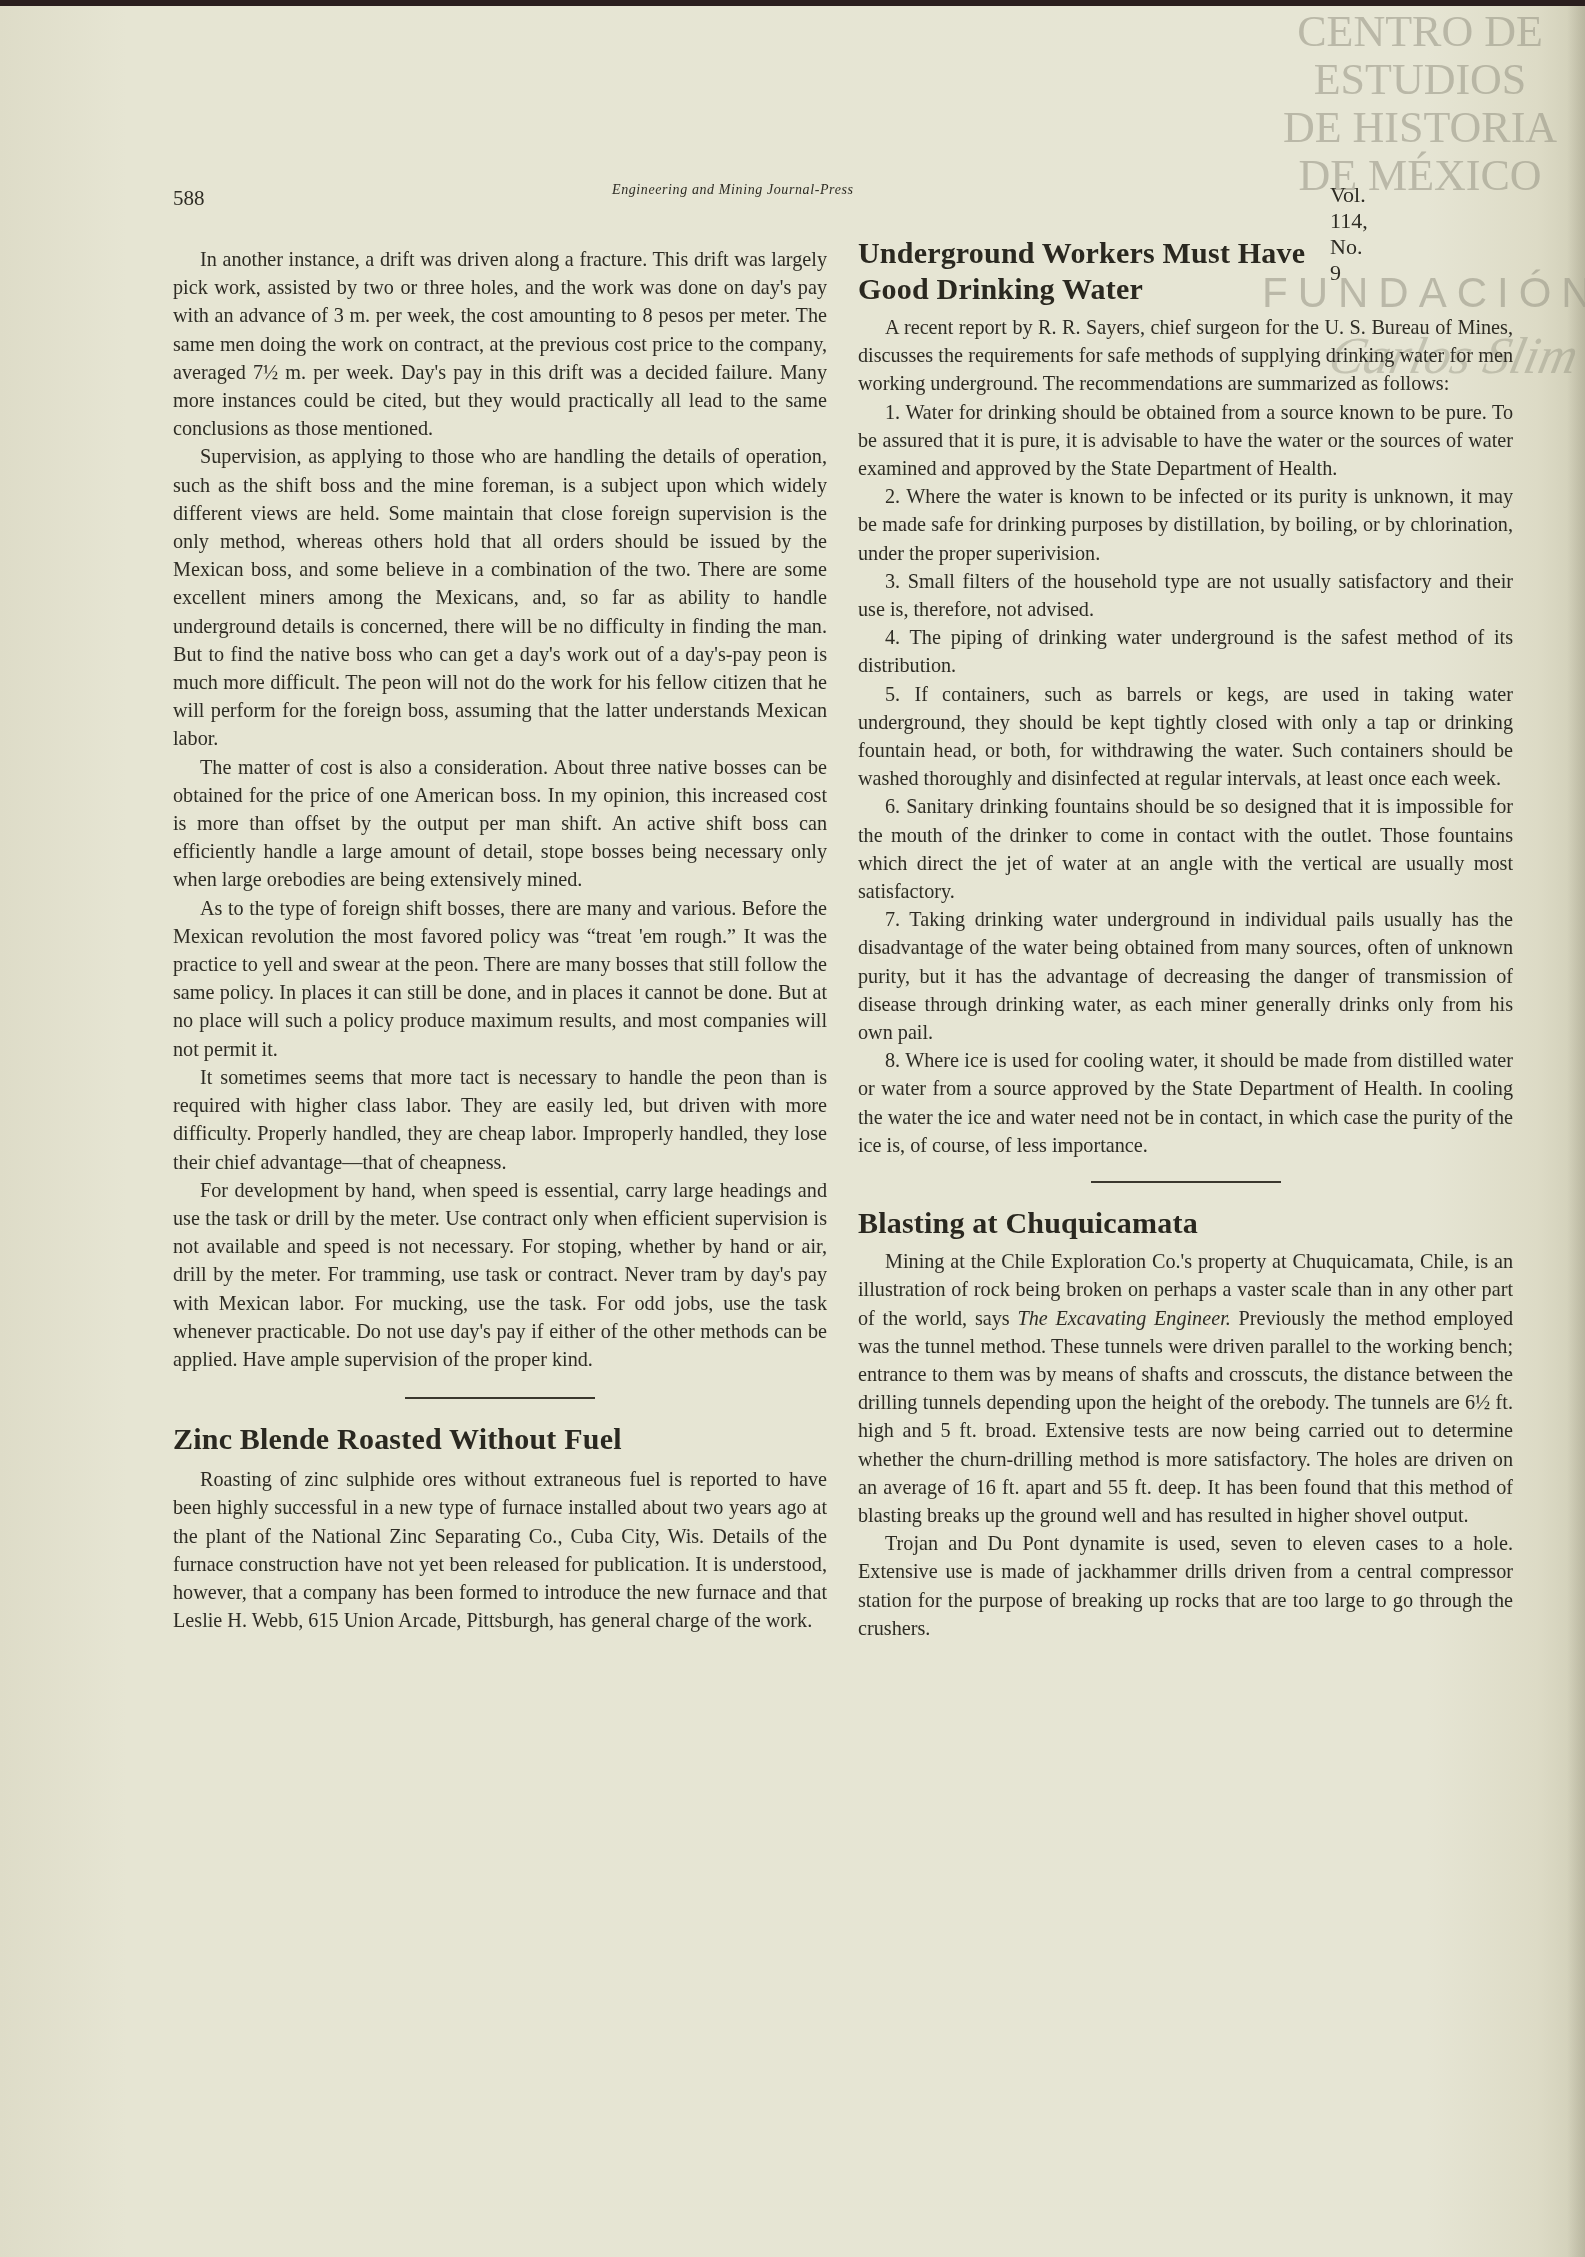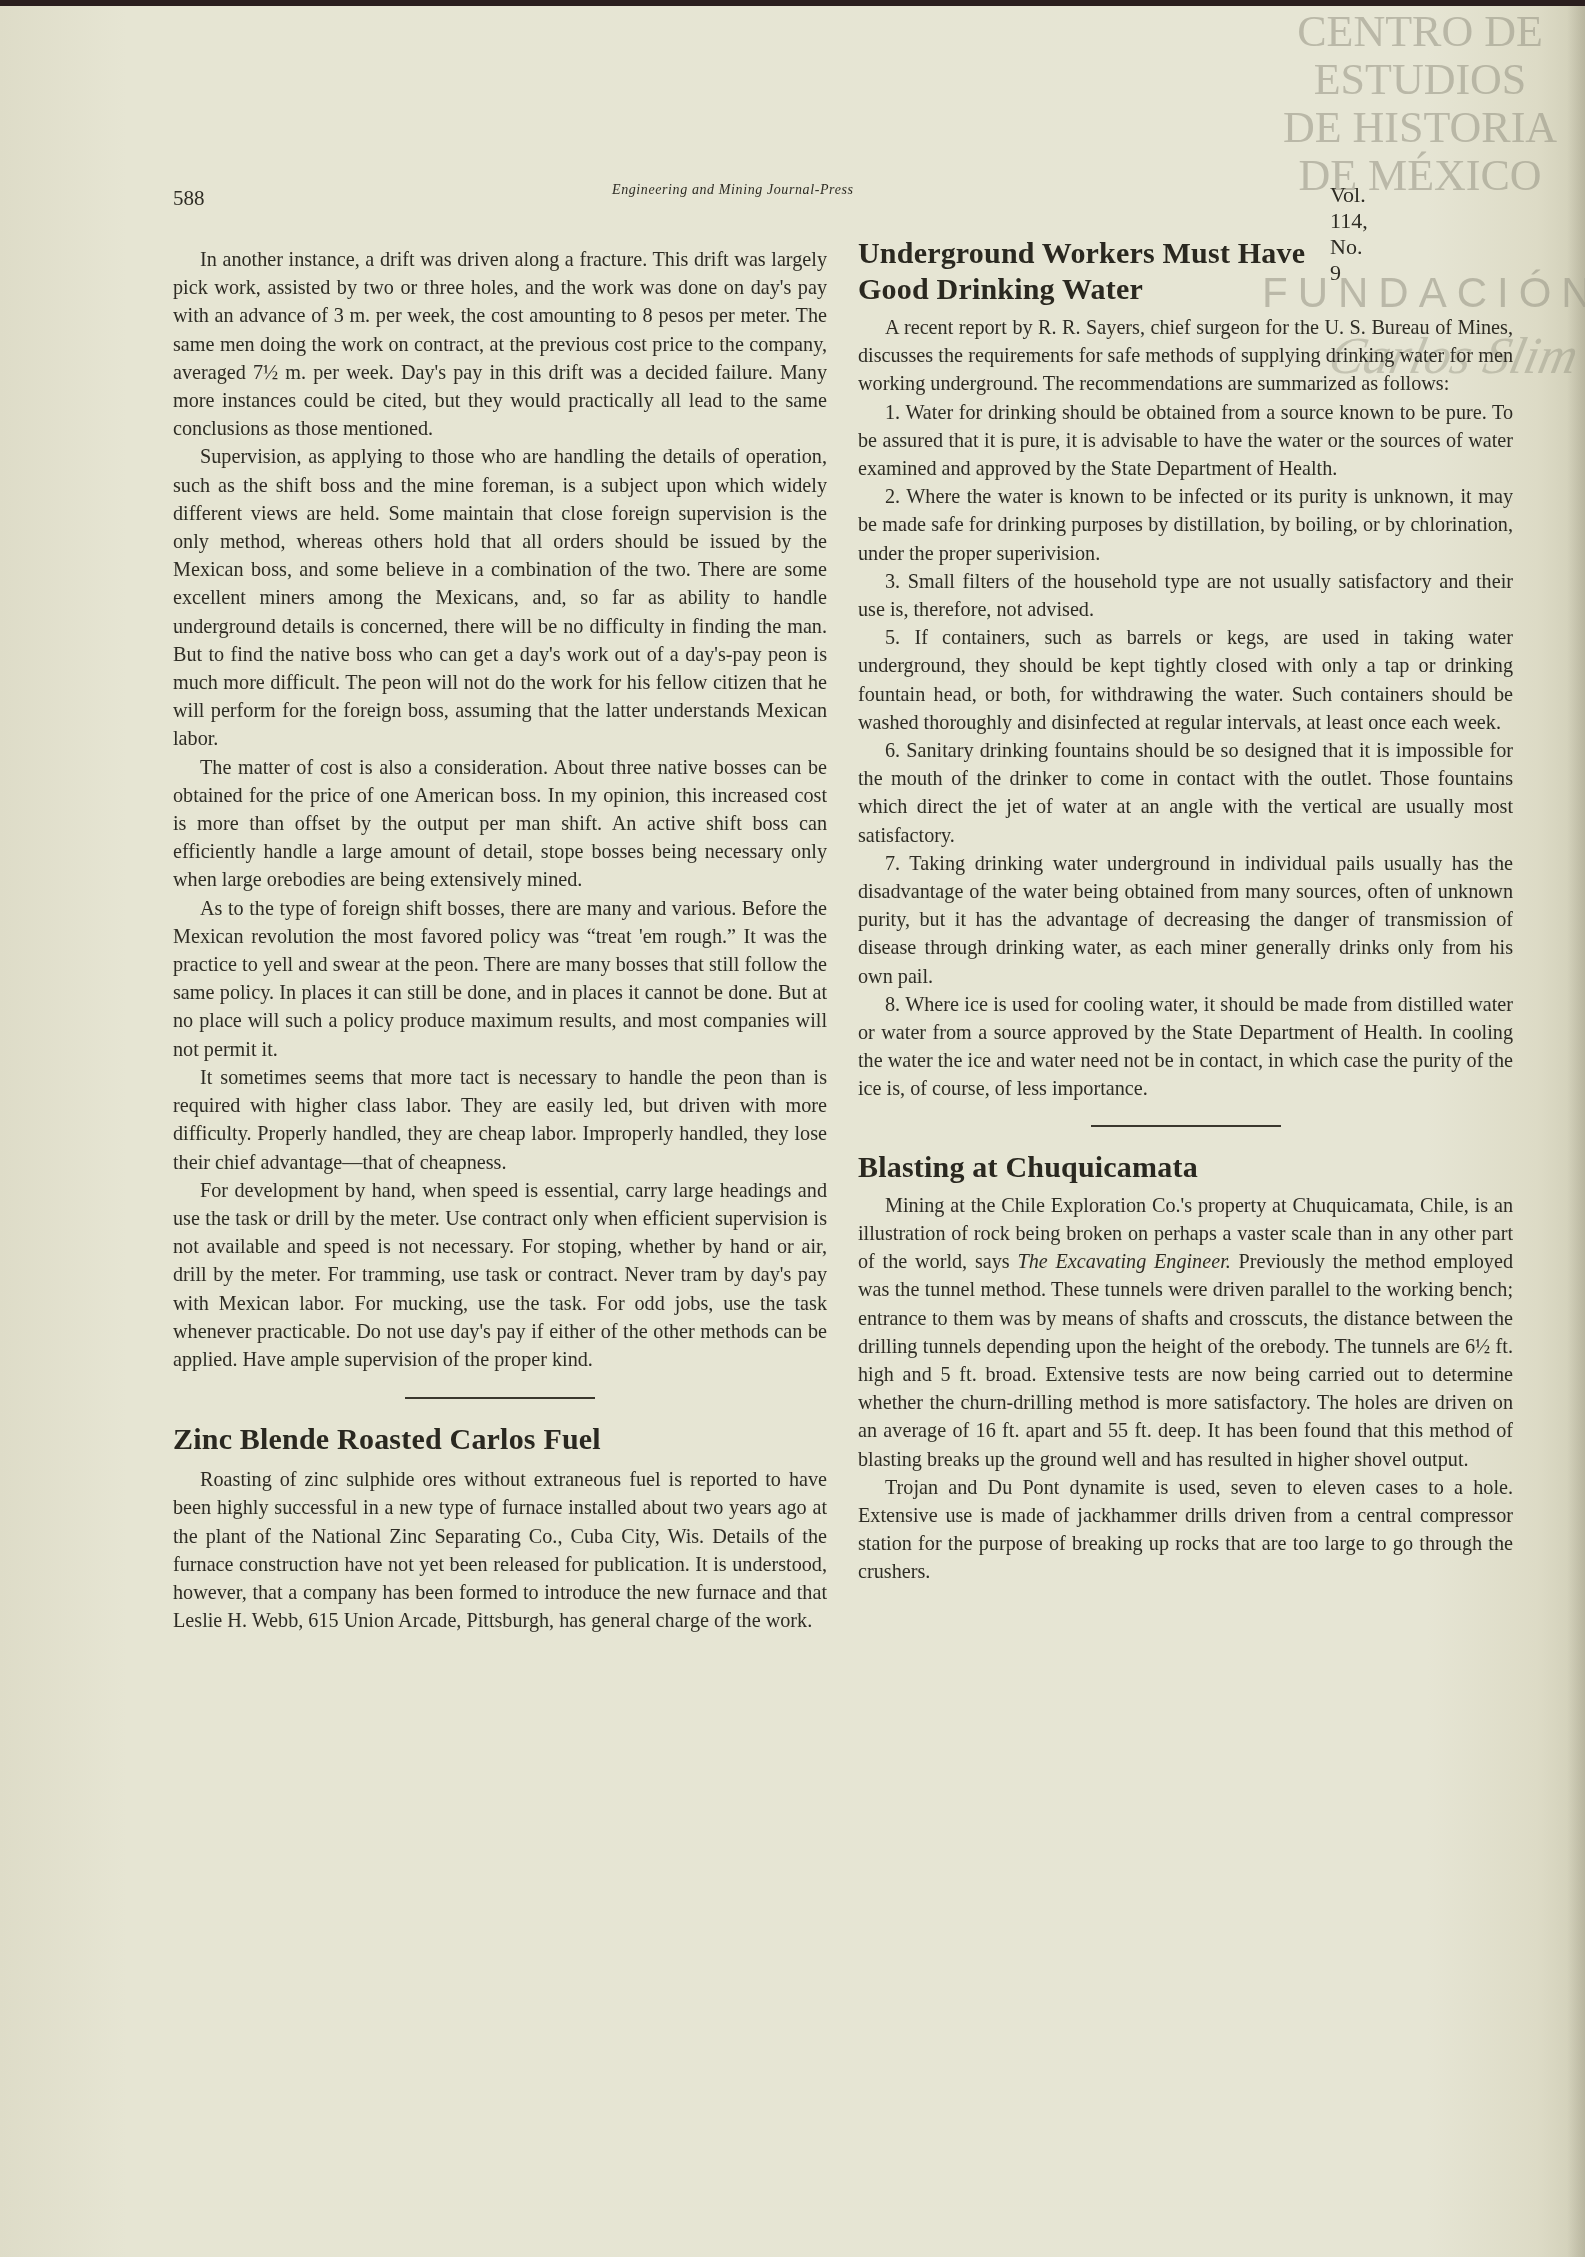--- a/index.html
+++ b/index.html
@@ -63,33 +63,34 @@
 <div class="col col-left">
   <p>In another instance, a drift was driven along a fracture. This drift was largely pick work, assisted by two or three holes, and the work was done on day's pay with an advance of 3 m. per week, the cost amounting to 8 pesos per meter. The same men doing the work on contract, at the previous cost price to the company, averaged 7½ m. per week. Day's pay in this drift was a decided failure. Many more instances could be cited, but they would practically all lead to the same conclusions as those mentioned.</p>
   <p>Supervision, as applying to those who are handling the details of operation, such as the shift boss and the mine foreman, is a subject upon which widely different views are held. Some maintain that close foreign supervision is the only method, whereas others hold that all orders should be issued by the Mexican boss, and some believe in a combination of the two. There are some excellent miners among the Mexicans, and, so far as ability to handle underground details is concerned, there will be no difficulty in finding the man. But to find the native boss who can get a day's work out of a day's-pay peon is much more difficult. The peon will not do the work for his fellow citizen that he will perform for the foreign boss, assuming that the latter understands Mexican labor.</p>
   <p>The matter of cost is also a consideration. About three native bosses can be obtained for the price of one American boss. In my opinion, this increased cost is more than offset by the output per man shift. An active shift boss can efficiently handle a large amount of detail, stope bosses being necessary only when large orebodies are being extensively mined.</p>
   <p>As to the type of foreign shift bosses, there are many and various. Before the Mexican revolution the most favored policy was “treat 'em rough.” It was the practice to yell and swear at the peon. There are many bosses that still follow the same policy. In places it can still be done, and in places it cannot be done. But at no place will such a policy produce maximum results, and most companies will not permit it.</p>
   <p>It sometimes seems that more tact is necessary to handle the peon than is required with higher class labor. They are easily led, but driven with more difficulty. Properly handled, they are cheap labor. Improperly handled, they lose their chief advantage—that of cheapness.</p>
   <p>For development by hand, when speed is essential, carry large headings and use the task or drill by the meter. Use contract only when efficient supervision is not available and speed is not necessary. For stoping, whether by hand or air, drill by the meter. For tramming, use task or contract. Never tram by day's pay with Mexican labor. For mucking, use the task. For odd jobs, use the task whenever practicable. Do not use day's pay if either of the other methods can be applied. Have ample supervision of the proper kind.</p>
   <div class="left-rule-wrap">
       <div class="rule"></div>
     </div>
-  <h2 class="heading h-big left-head">Zinc Blende Roasted Carlos Fuel</h2>
+  <h2 class="heading h-big left-head">Zinc Blende Roasted Without Fuel</h2>
   <p>Roasting of zinc sulphide ores without extraneous fuel is reported to have been highly successful in a new type of furnace installed about two years ago at the plant of the National Zinc Separating Co., Cuba City, Wis. Details of the furnace construction have not yet been released for publication. It is understood, however, that a company has been formed to introduce the new furnace and that Leslie H. Webb, 615 Union Arcade, Pittsburgh, has general charge of the work.</p>
 </div>
 
 <div class="col col-right">
   <h2 class="heading h-big right-head">
     <span>Underground Workers Must Have</span><br>
     <span>Good Drinking Water</span>
   </h2>
   <p>A recent report by R. R. Sayers, chief surgeon for the U. S. Bureau of Mines, discusses the requirements for safe methods of supplying drinking water for men working underground. The recommendations are summarized as follows:</p>
   <p>1. Water for drinking should be obtained from a source known to be pure. To be assured that it is pure, it is advisable to have the water or the sources of water examined and approved by the State Department of Health.</p>
   <p>2. Where the water is known to be infected or its purity is unknown, it may be made safe for drinking purposes by distillation, by boiling, or by chlorination, under the proper superivision.</p>
   <p>3. Small filters of the household type are not usually satisfactory and their use is, therefore, not advised.</p>
+  <p>4. The piping of drinking water underground is the safest method of its distribution.</p>
   <p>5. If containers, such as barrels or kegs, are used in taking water underground, they should be kept tightly closed with only a tap or drinking fountain head, or both, for withdrawing the water. Such containers should be washed thoroughly and disinfected at regular intervals, at least once each week.</p>
   <p>6. Sanitary drinking fountains should be so designed that it is impossible for the mouth of the drinker to come in contact with the outlet. Those fountains which direct the jet of water at an angle with the vertical are usually most satisfactory.</p>
   <p>7. Taking drinking water underground in individual pails usually has the disadvantage of the water being obtained from many sources, often of unknown purity, but it has the advantage of decreasing the danger of transmission of disease through drinking water, as each miner generally drinks only from his own pail.</p>
   <p>8. Where ice is used for cooling water, it should be made from distilled water or water from a source approved by the State Department of Health. In cooling the water the ice and water need not be in contact, in which case the purity of the ice is, of course, of less importance.</p>
   <div class="right-rule-wrap">
       <div class="rule"></div>
     </div>
   <h2 class="heading h-big right-sec-head">Blasting at Chuquicamata</h2>
   <p><span>Mining at the Chile Exploration Co.'s property at Chuquicamata, Chile, is an illustration of rock being broken on perhaps a vaster scale than in any other part of the world, says </span><em>The Excavating Engineer.</em><span> Previously the method employed was the tunnel method. These tunnels were driven parallel to the working bench; entrance to them was by means of shafts and crosscuts, the distance between the drilling tunnels depending upon the height of the orebody. The tunnels are 6½ ft. high and 5 ft. broad. Extensive tests are now being carried out to determine whether the churn-drilling method is more satisfactory. The holes are driven on an average of 16 ft. apart and 55 ft. deep. It has been found that this method of blasting breaks up the ground well and has resulted in higher shovel output.</span></p>
   <p>Trojan and Du Pont dynamite is used, seven to eleven cases to a hole. Extensive use is made of jackhammer drills driven from a central compressor station for the purpose of breaking up rocks that are too large to go through the crushers.</p>

